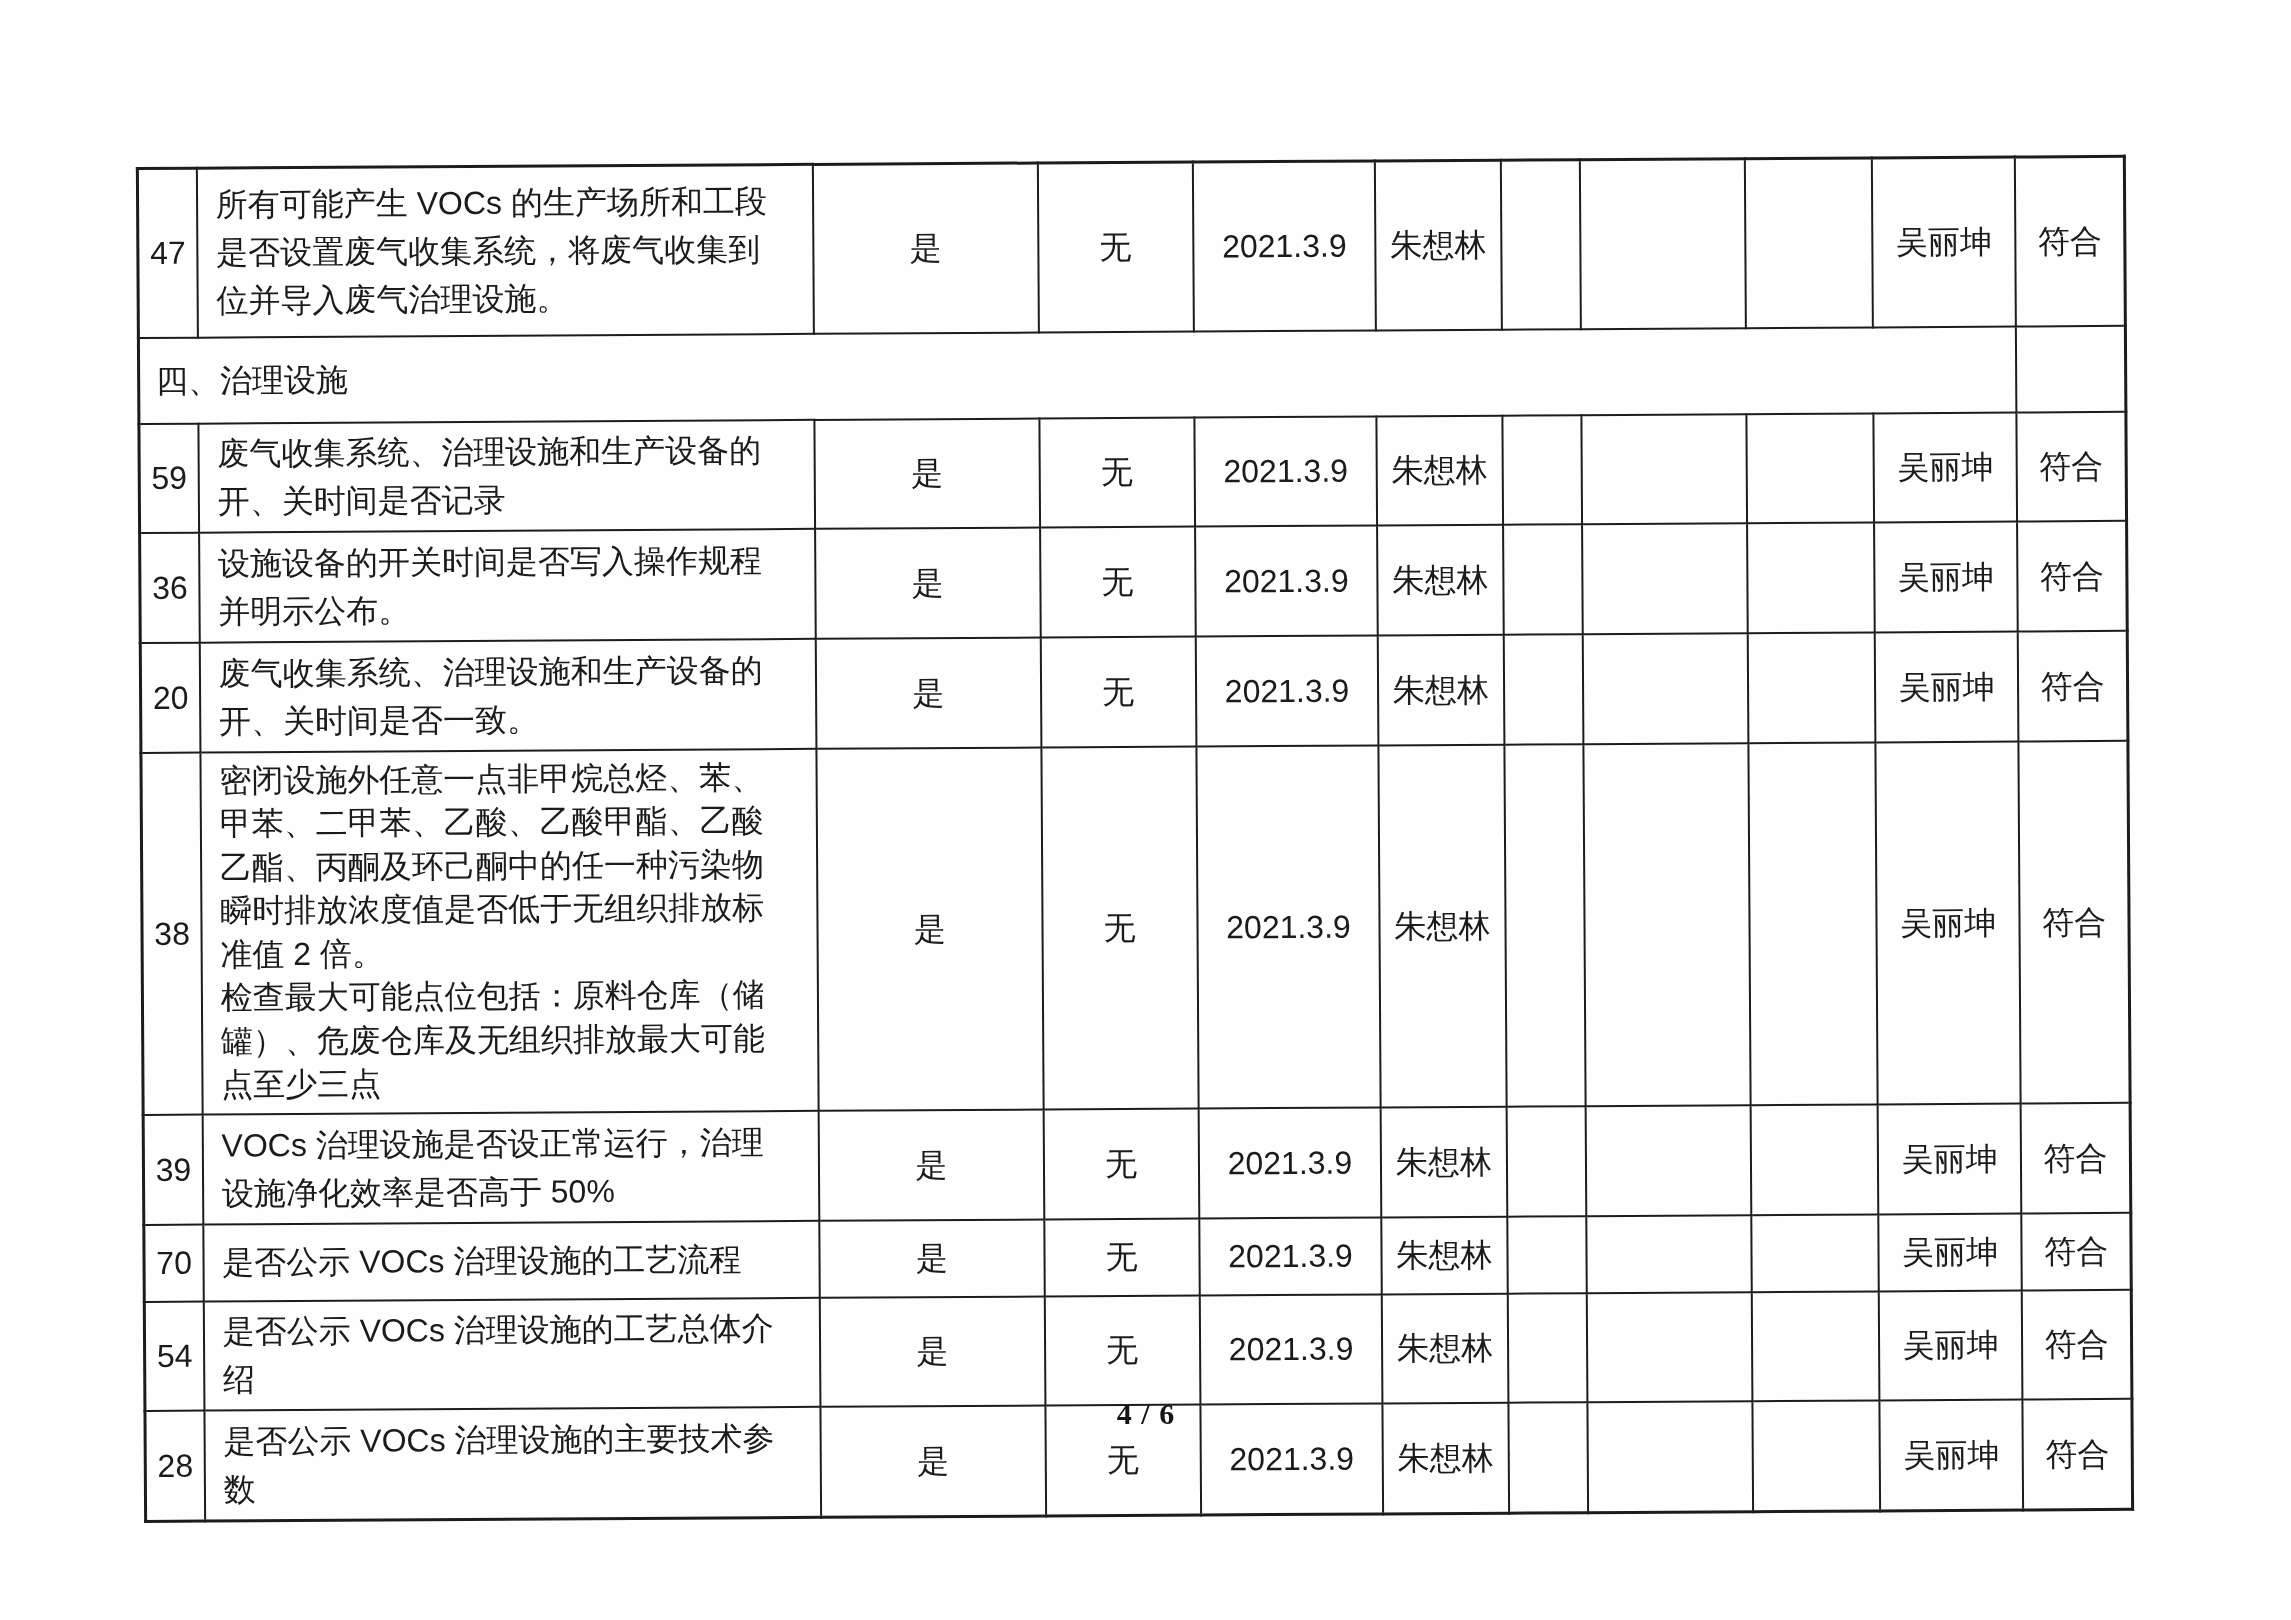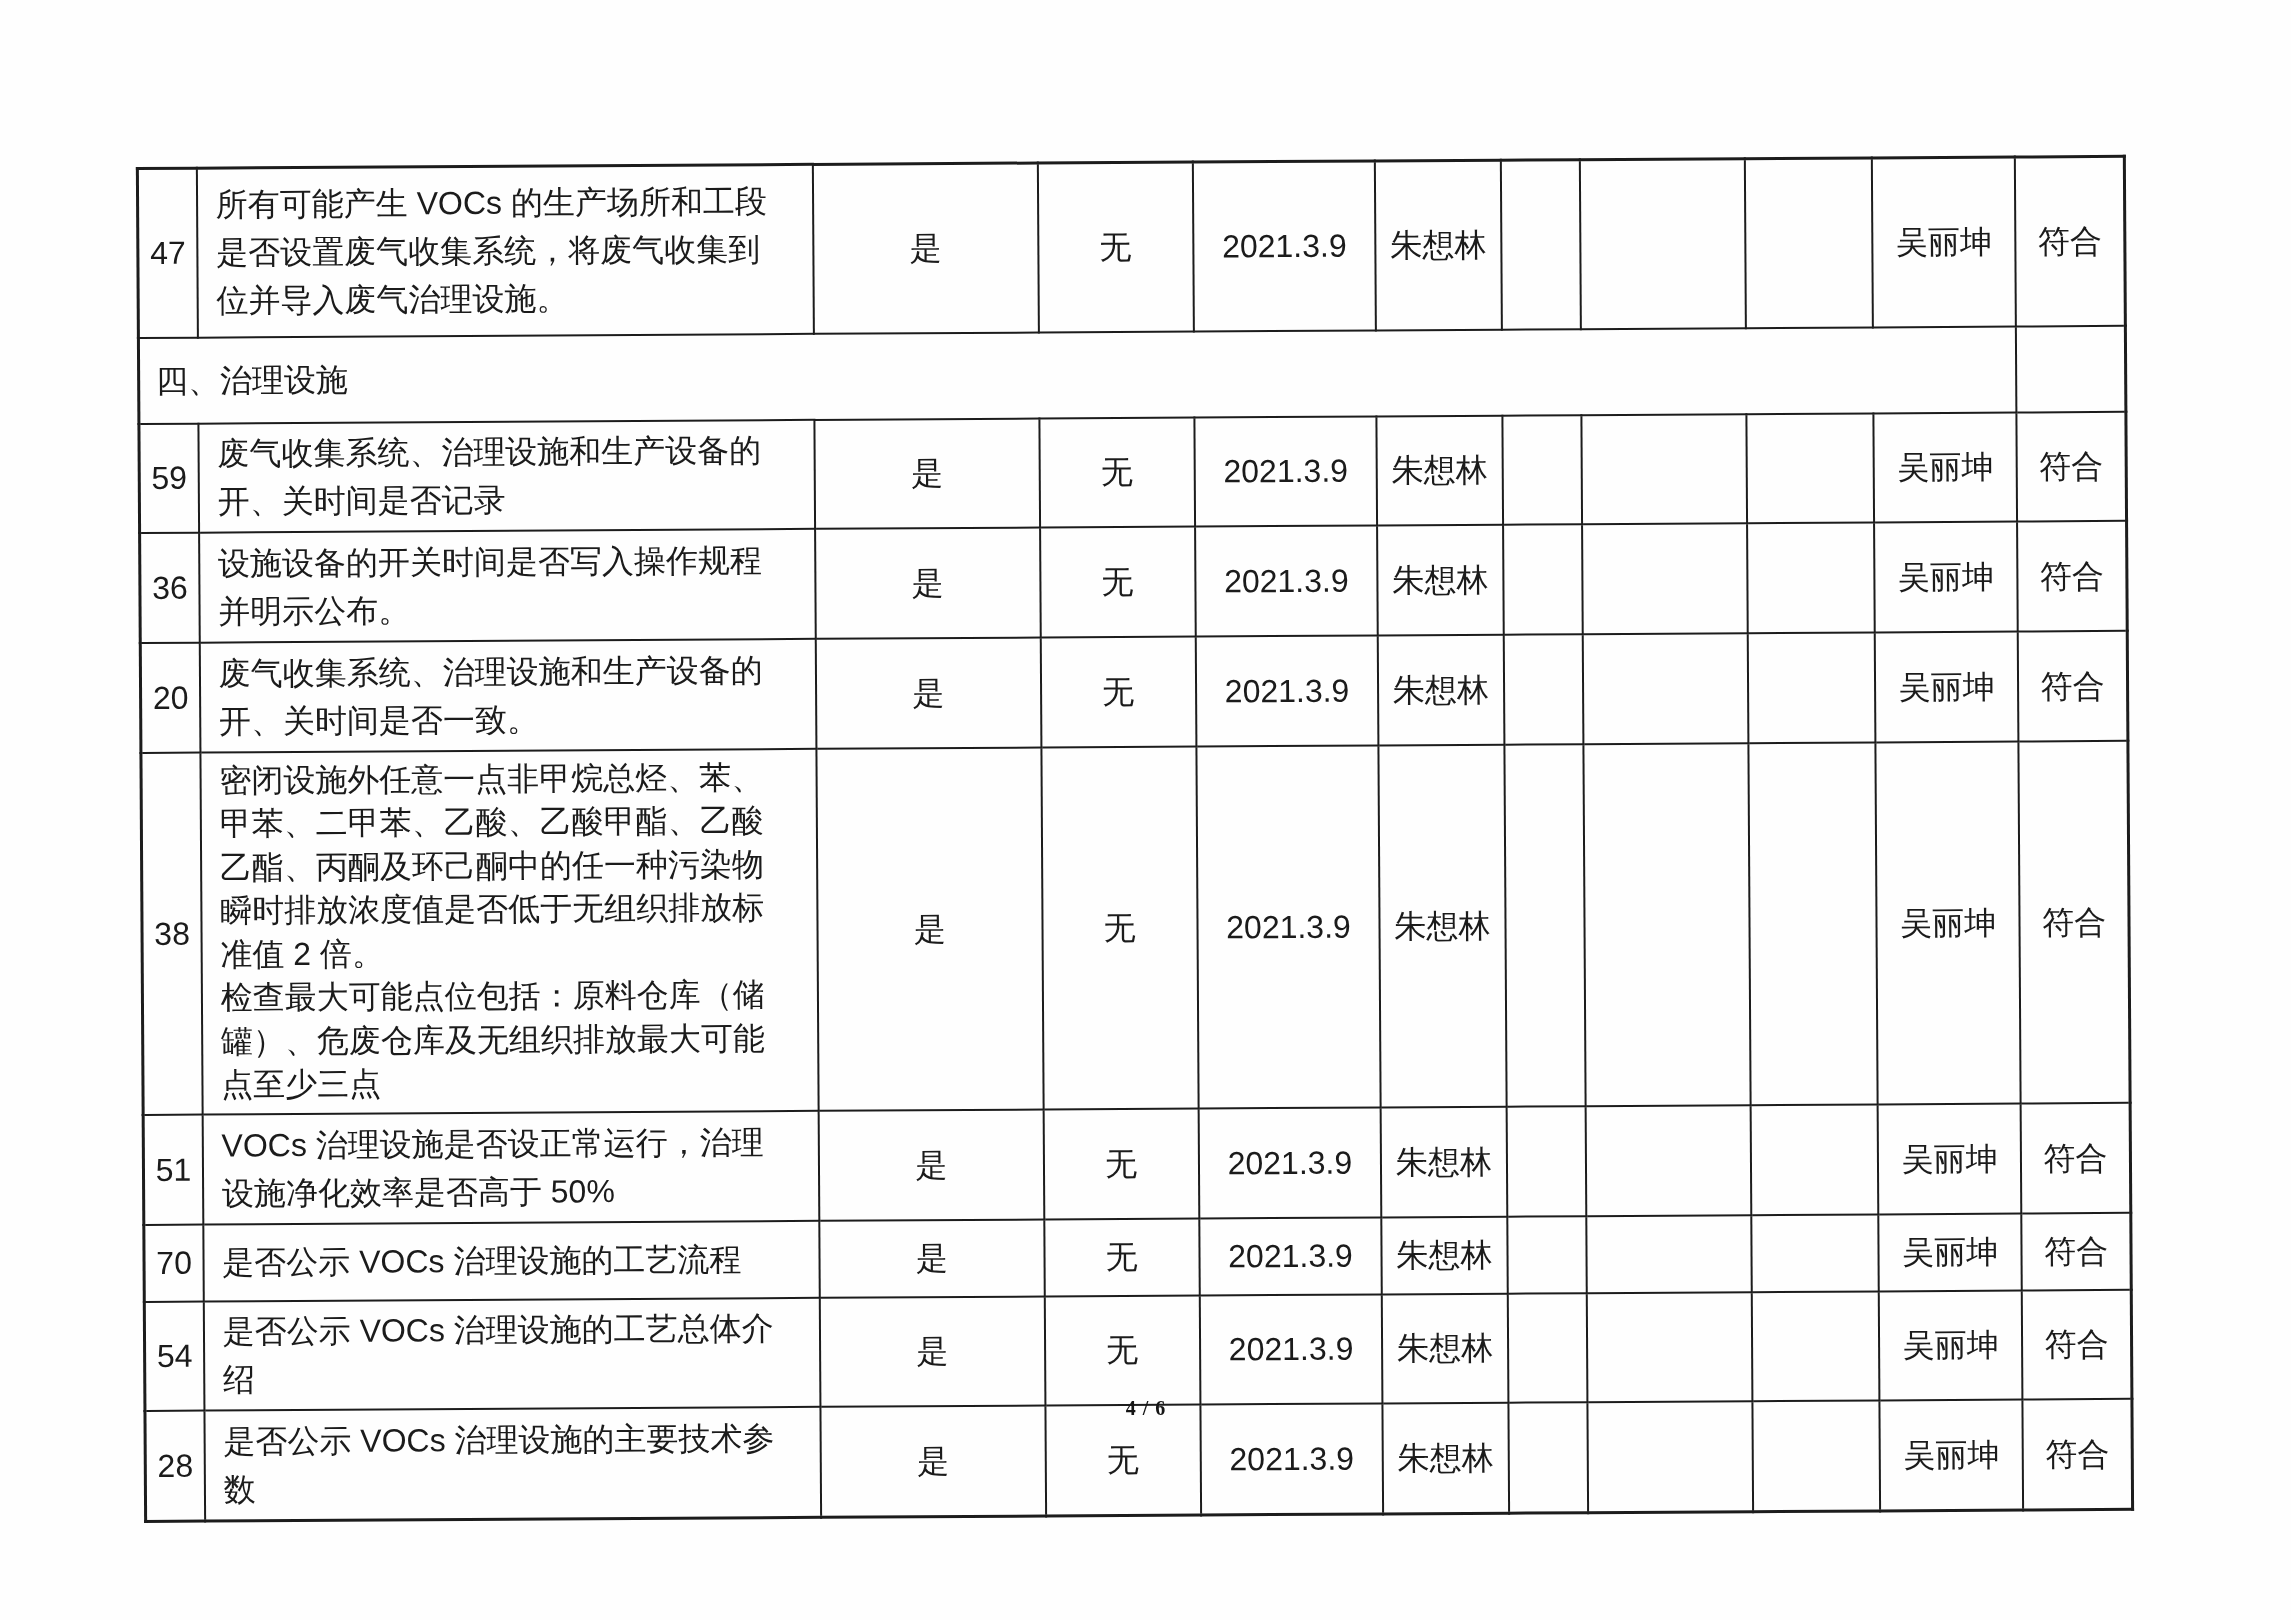--- a/index.html
+++ b/index.html
@@ -70,21 +70,21 @@
   tr.r42  { height: 77px;  }
   .item p { margin: 0; }
   .footer {
     position: absolute;
     left: 0;
     top: 1397px;
     width: 2292px;
     text-align: center;
     font-family: "Liberation Serif", "DejaVu Serif", serif;
     font-weight: bold;
-    font-size: 20px;
+    font-size: 30px;
     color: #151515;
     letter-spacing: 1px;
   }
 </style>
 </head>
 <body>
 
 <div class="page">
 
   <div class="table-wrap">
@@ -176,21 +176,21 @@
           <td>2021.3.9</td>
           <td>朱想林</td>
           <td></td>
           <td></td>
           <td></td>
           <td>吴丽坤</td>
           <td>符合</td>
         </tr>
 
         <tr class="r39">
-          <td class="num">51</td>
+          <td class="num">39</td>
           <td class="item">VOCs 治理设施是否设正常运行，治理设施净化效率是否高于 50%</td>
           <td>是</td>
           <td>无</td>
           <td>2021.3.9</td>
           <td>朱想林</td>
           <td></td>
           <td></td>
           <td></td>
           <td>吴丽坤</td>
           <td>符合</td>

